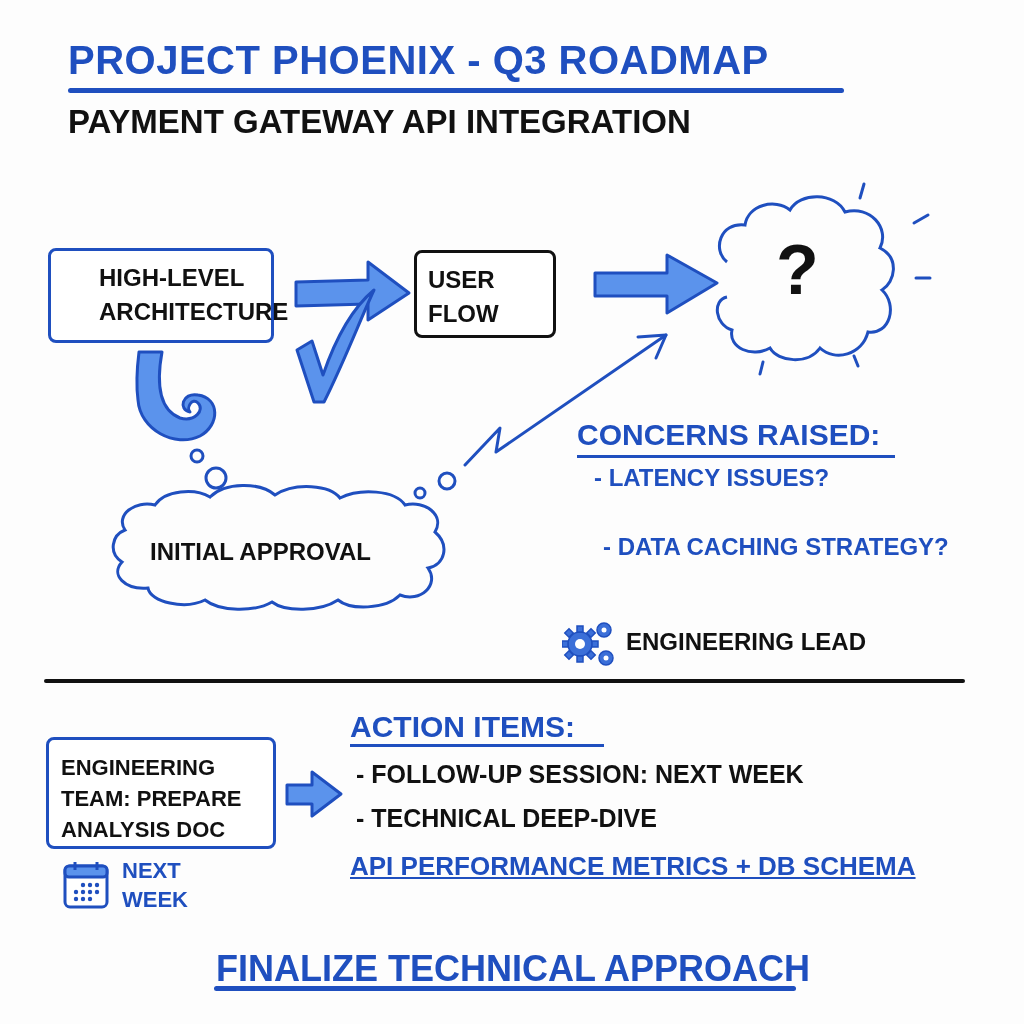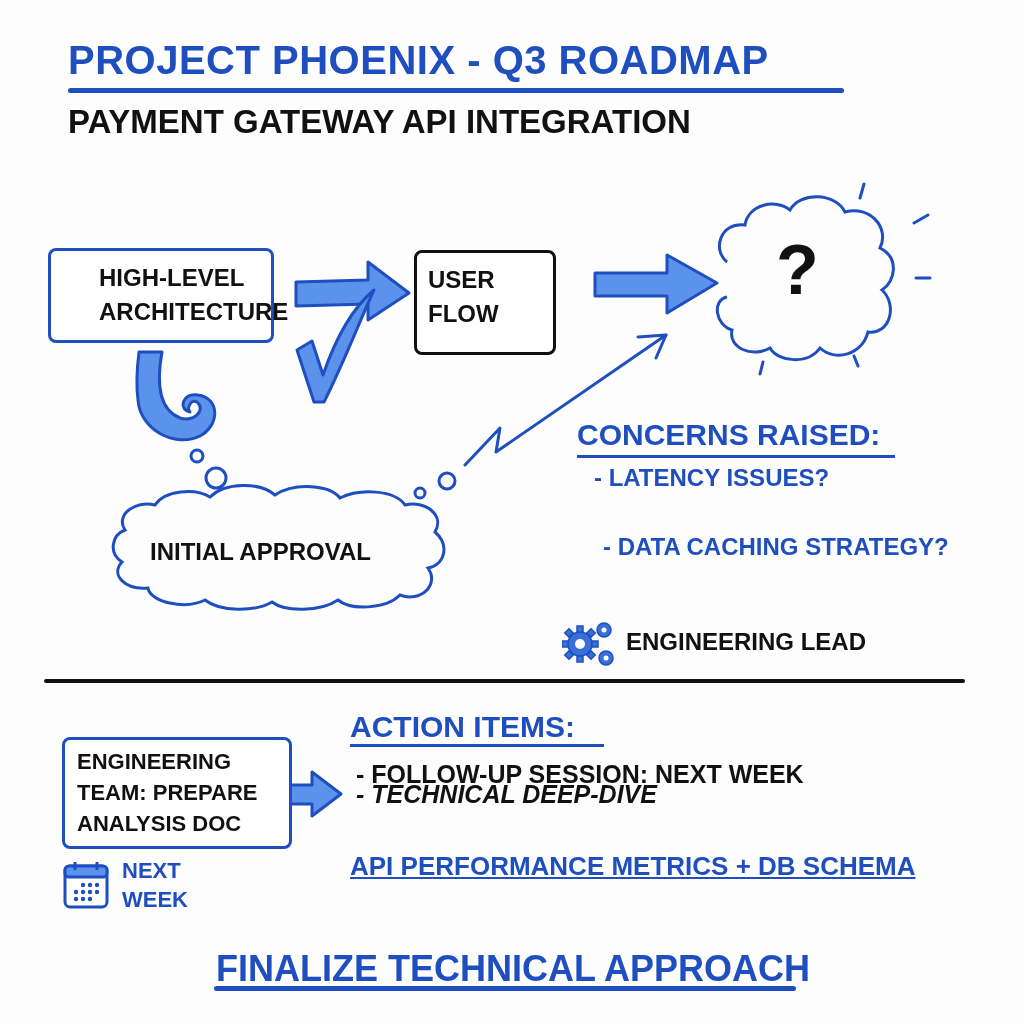--- a/index.html
+++ b/index.html
@@ -20,39 +20,39 @@
       left: 68px; top: 88px; width: 776px; height: 5px; background: #1f4fbf; border-radius: 3px;
     }
     .subtitle { left: 68px; top: 103px; font-size: 33px; white-space: nowrap; text-align: center; }
     .box {
       border: 3px solid #1f4fbf; border-radius: 8px; background: #fff;
       box-sizing: border-box; font-size: 24px; line-height: 34px; padding: 10px 14px;
       white-space: nowrap;
     }
     .box.black-border { border-color: #111; }
     .hla-box { left: 48px; top: 248px; width: 226px; height: 95px; padding-left: 48px; }
-    .uf-box { left: 414px; top: 250px; width: 142px; height: 105px; padding-left: 11px; }
+    .uf-box { left: 414px; top: 250px; width: 142px; height: 88px; padding-left: 11px; }
     .cloud-text { left: 150px; top: 538px; font-size: 24px; white-space: nowrap; }
     .q-mark { left: 776px; top: 230px; font-size: 70px; color: #111; }
     .concerns-title { left: 577px; top: 418px; font-size: 30px; white-space: nowrap; }
     .concerns-underline { left: 577px; top: 455px; width: 318px; height: 3px; background: #1f4fbf; }
     .concern { font-size: 24px; white-space: nowrap; }
     .concern-1 { left: 594px; top: 464px; }
     .concern-2 { left: 603px; top: 533px; }
     .eng-lead { left: 626px; top: 628px; font-size: 24px; white-space: nowrap; text-align: right; }
     .gear { left: 562px; top: 618px; }
     .divider { left: 44px; top: 679px; width: 921px; height: 4px; background: #111; border-radius: 2px; }
-    .team-box { left: 46px; top: 737px; width: 230px; height: 112px; font-size: 22px; line-height: 31px; padding: 6px 12px; margin-left: 16px; }
+    .team-box { left: 46px; top: 737px; width: 230px; height: 112px; font-size: 22px; line-height: 31px; padding: 12px 12px; }
     .cal { left: 63px; top: 861px; }
     .next-week { left: 122px; top: 856px; font-size: 22px; line-height: 29px; }
     .action-title { left: 350px; top: 710px; font-size: 30px; white-space: nowrap; }
     .action-underline { left: 350px; top: 744px; width: 254px; height: 3px; background: #1f4fbf; }
     .action { font-size: 25px; white-space: nowrap; }
     .action-1 { left: 356px; top: 760px; }
-    .action-2 { left: 356px; top: 780px; font-style: italic; }
+    .action-2 { left: 356px; top: 804px; }
     .api-line { left: 350px; top: 851px; font-size: 26px; white-space: nowrap; text-decoration: underline; }
     .final { left: 216px; top: 948px; font-size: 36px; white-space: nowrap; }
     .final-underline { left: 214px; top: 986px; width: 582px; height: 5px; background: #1f4fbf; border-radius: 3px; }
     svg.overlay { position: absolute; left: 0; top: 0; }
   </style>
 </head>
 <body>
 
 <svg class="overlay" width="1024" height="1024" viewBox="0 0 1024 1024">
 

